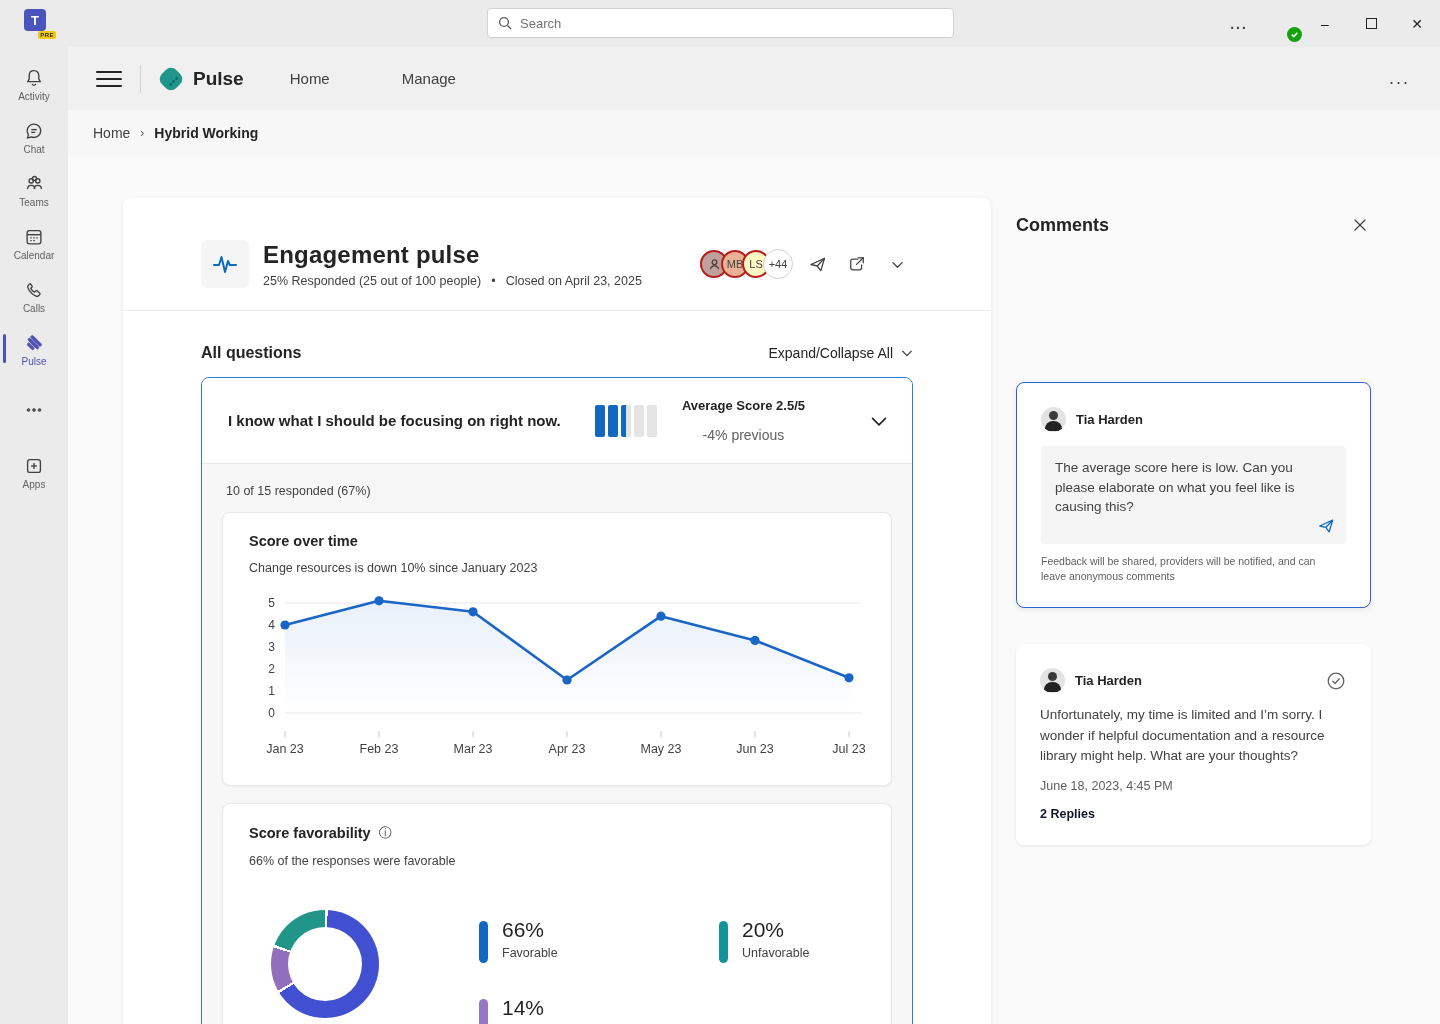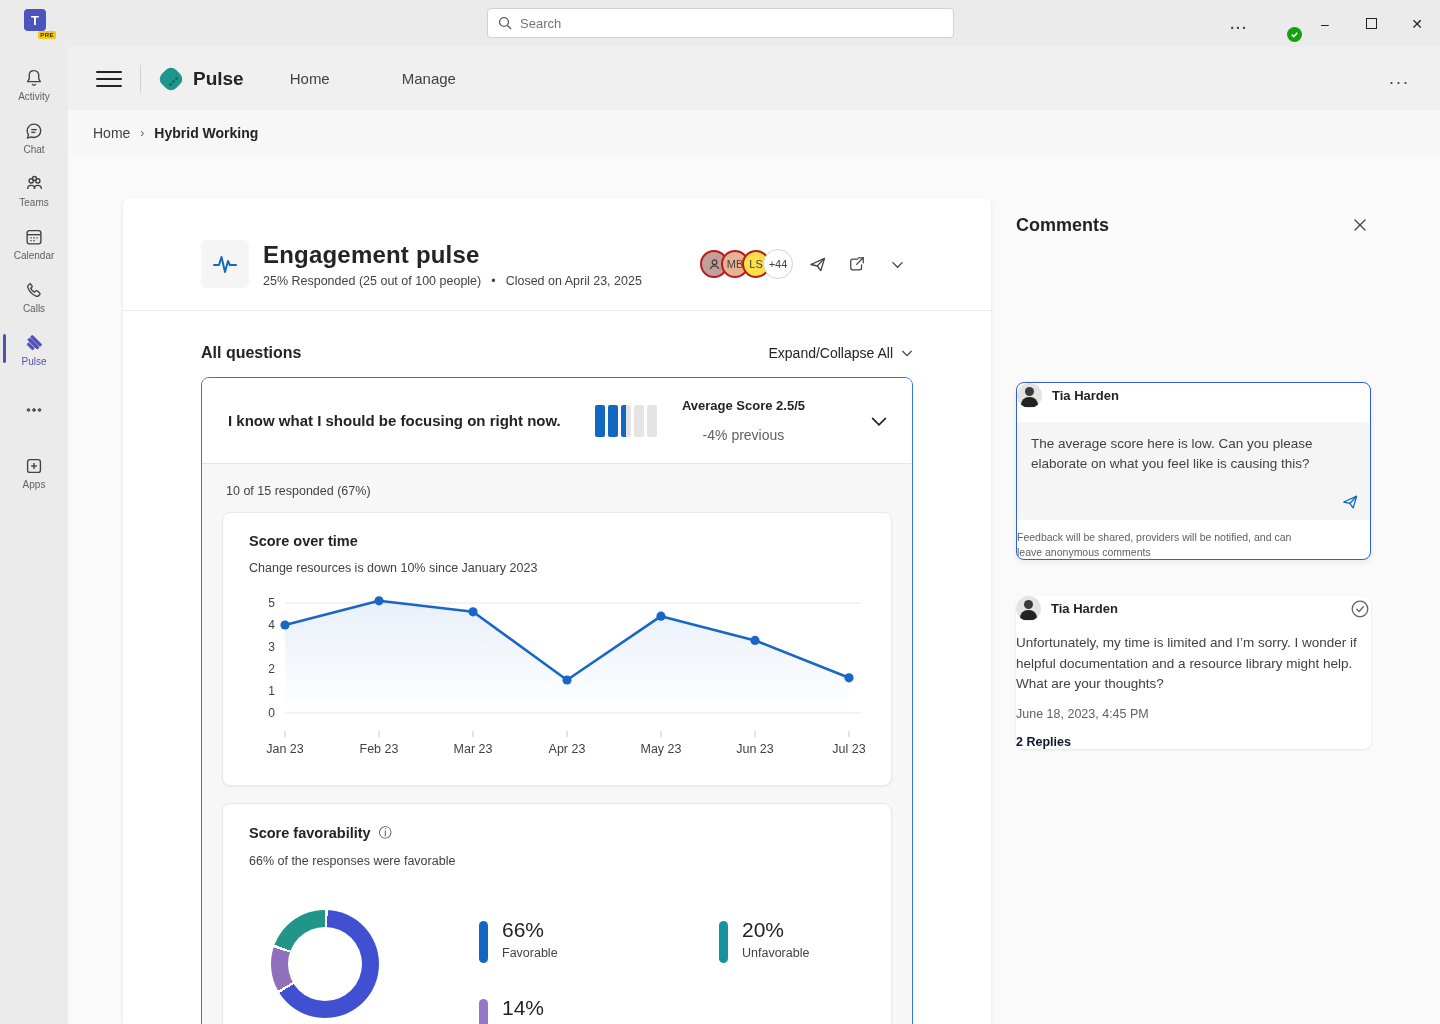--- a/index.html
+++ b/index.html
@@ -68,21 +68,21 @@
     align-items:center; justify-content:center; flex:0 0 auto; }
   .survey-title { font-size:24px; font-weight:bold; letter-spacing:.2px; }
   .survey-sub { font-size:12.5px; color:#424242; margin-top:5px; display:flex; gap:10px; align-items:center; }
   .header-right { margin-left:auto; display:flex; align-items:center; gap:8px; }
   .avatars { display:flex; align-items:center; cursor:pointer; }
   .avatar { width:28px; height:28px; border-radius:50%; border:2px solid #b91c1c; display:flex; align-items:center;
     justify-content:center; font-size:11px; color:#424242; margin-left:-7px; }
   .avatar:first-child { margin-left:0; }
   .av-person { background:#bfa09c; }
   .av-mb { background:#e8b294; }
-  .av-ls { background:#fde047; }
+  .av-ls { background:#fef9c3; }
   .av-more { background:#fff; border:1px solid #d1d1d1; width:30px; height:30px; font-size:11px; }
   .icon-btn { width:32px; height:32px; display:flex; align-items:center; justify-content:center; cursor:pointer; }
   .survey-divider { height:1px; background:#ebebeb; margin:22px -78px 0; }
 
   .questions-row { display:flex; align-items:center; margin-top:33px; margin-bottom:15px; }
   .questions-title { font-size:16px; font-weight:bold; }
   .expand-all { margin-left:auto; font-size:14px; color:#242424; display:flex; align-items:center; gap:8px; cursor:pointer; }
 
   
   .question-card { border:1.6px solid #2b7cd3; border-radius:8px; overflow:hidden; background:#f7f7f7; height:660px; }
@@ -115,21 +115,21 @@
   .legend-item { display:flex; gap:14px; }
   .legend-bar { width:9px; height:42px; border-radius:5px; flex:0 0 auto; margin-top:3px; }
   .legend-pct { font-size:21px; color:#242424; }
   .legend-lbl { font-size:12.5px; color:#424242; margin-top:4px; }
 
   
   .comments { flex:1; padding:59px 0 0 25px; position:relative; }
   .comments-header { display:flex; align-items:flex-end; width:355px; }
   .comments-title { font-size:18px; font-weight:bold; }
   .comments-close { margin-left:auto; cursor:pointer; display:flex; padding:4px; }
-  .comment-card { width:355px; background:#fff; border-radius:8px; box-shadow:0 1px 3px rgba(0,0,0,.09); }
+  .comment-card { width:355px; background:#fff; border-radius:8px; padding:24px; box-shadow:0 1px 3px rgba(0,0,0,.09); }
   .comment-card.active { margin-top:146px; border:1.6px solid #2f5fd6; box-shadow:0 2px 6px rgba(0,0,0,.08); }
   .comment-card.resolved { margin-top:36px; }
   .c-head { display:flex; align-items:center; gap:10px; }
   .c-avatar { width:25px; height:25px; border-radius:50%; background:#e3e3e3; overflow:hidden; position:relative; flex:0 0 auto; }
   .c-avatar::before { content:""; position:absolute; width:9px; height:9px; border-radius:50%; background:#3a3a3a; left:8px; top:4px; }
   .c-avatar::after { content:""; position:absolute; width:17px; height:10px; border-radius:8px 8px 0 0; background:#222; left:4px; top:14px; }
   .c-author { font-size:13px; font-weight:bold; }
   .c-resolve { margin-left:auto; cursor:pointer; display:flex; }
   .c-inputbox { margin-top:14px; background:#f5f5f5; border-radius:4px; padding:12px 14px 8px; position:relative; }
   .c-inputbox textarea { width:100%; height:74px; border:none; background:transparent; resize:none; outline:none;

